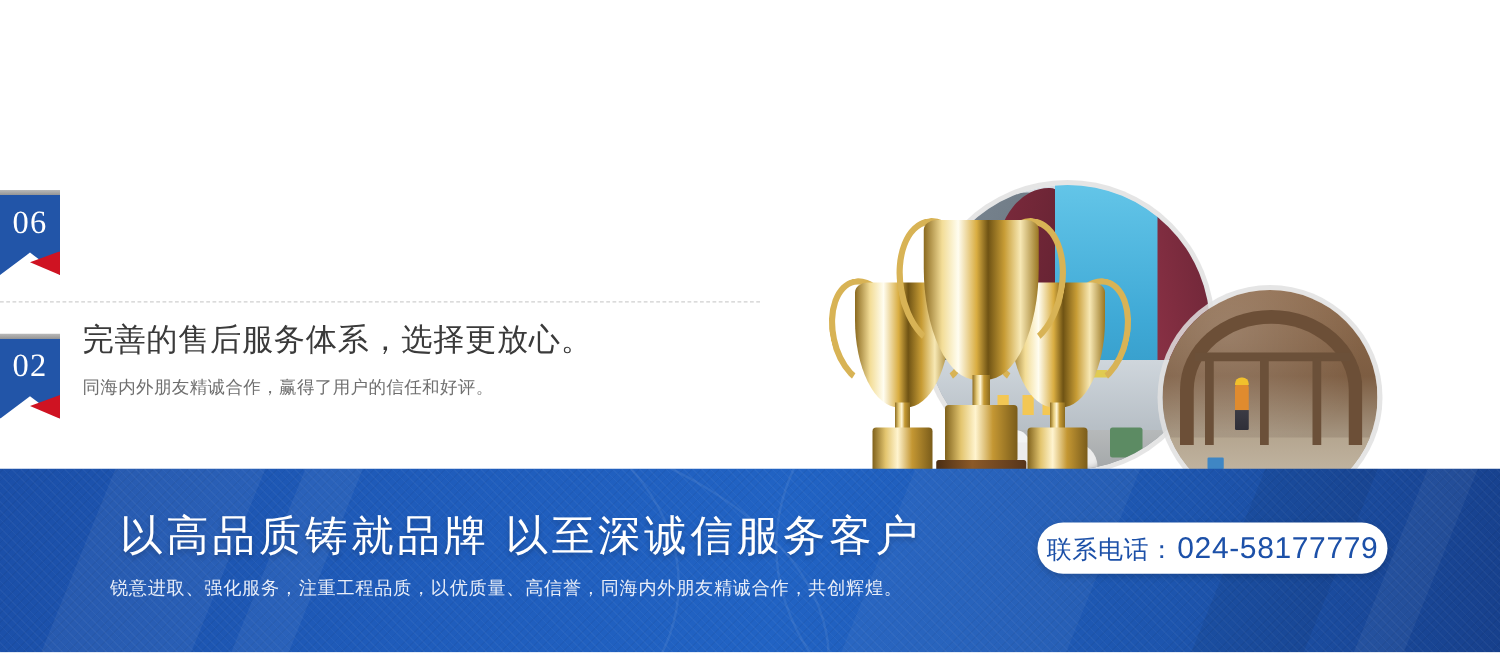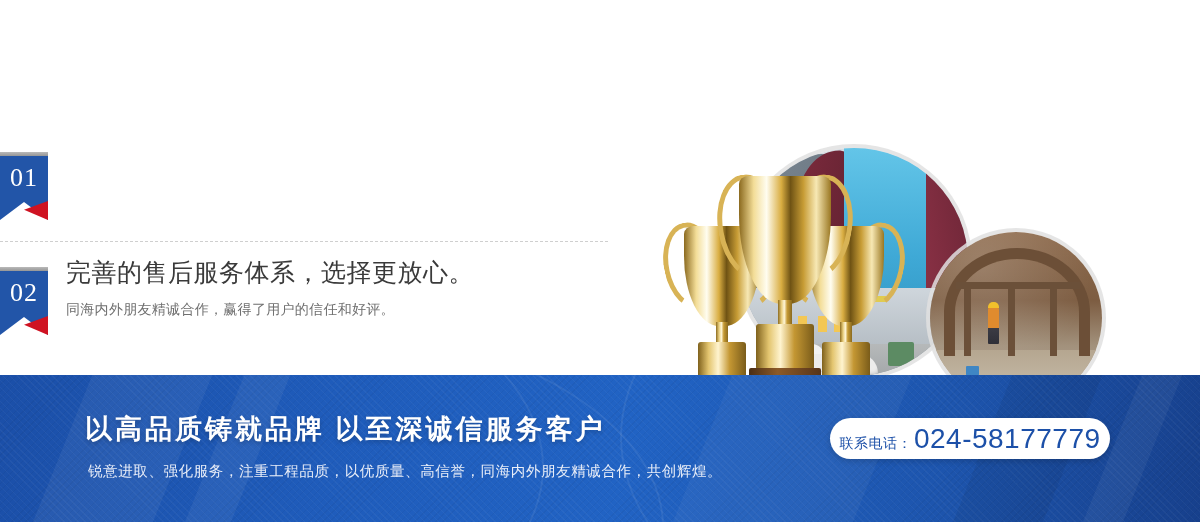--- a/index.html
+++ b/index.html
@@ -417,25 +417,25 @@
   }
   .banner-mesh {
     position: absolute;
     inset: 0;
     background-image:
       repeating-linear-gradient(45deg, rgba(255,255,255,0.035) 0 1px, rgba(0,0,0,0) 1px 5px),
       repeating-linear-gradient(-45deg, rgba(0,0,0,0.04) 0 1px, rgba(0,0,0,0) 1px 5px);
   }
   .slogan {
     position: absolute;
-    left: 85px;
+    left: 96px;
     top: 405px;
-    font-size: 27px;
+    font-size: 34px;
     line-height: 48px;
-    font-weight: bold;
+    font-weight: normal;
     color: #ffffff;
     letter-spacing: 3px;
     white-space: nowrap;
     z-index: 8;
     text-shadow: 0 2px 4px rgba(0,0,0,0.22);
   }
   .slogan-sub {
     position: absolute;
     left: 88px;
     top: 460px;
@@ -460,26 +460,26 @@
     justify-content: center;
     box-shadow: 0 2px 6px rgba(0,0,0,0.18);
   }
   .phone-pill-inner {
     display: flex;
     align-items: baseline;
     gap: 2px;
     white-space: nowrap;
   }
   .phone-label {
-    font-size: 14px;
+    font-size: 20px;
     color: #1c50a8;
     letter-spacing: 0.5px;
   }
   .phone-number {
-    font-size: 28px;
+    font-size: 24px;
     color: #1c50a8;
     letter-spacing: 0.5px;
   }
 </style>
 </head>
 <body>
 
 <div id="page">
 
 
@@ -545,21 +545,21 @@
     </div>
   </div>
 
   <div class="features">
 
     <div class="feature">
       <div class="feature-badge">
         <div class="badge-top"></div>
         <div class="badge-body"></div>
         <div class="badge-tri"></div>
-        <div class="badge-num">01</div>
+        <div class="badge-num">06</div>
       </div>
       <div class="feature-text">
       </div>
       <div class="feature-divider"></div>
     </div>
 
     <div class="feature" style="margin-top:15px;padding-left:40px;">
       <div class="feature-badge">
         <div class="badge-top"></div>
         <div class="badge-body"></div>

